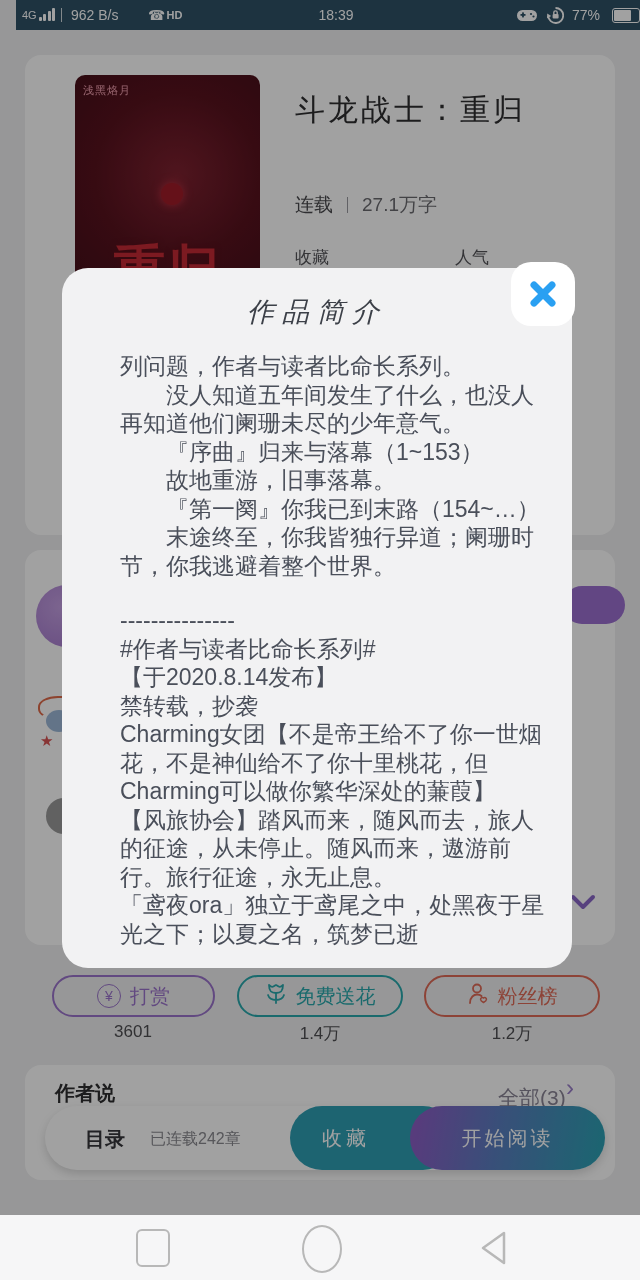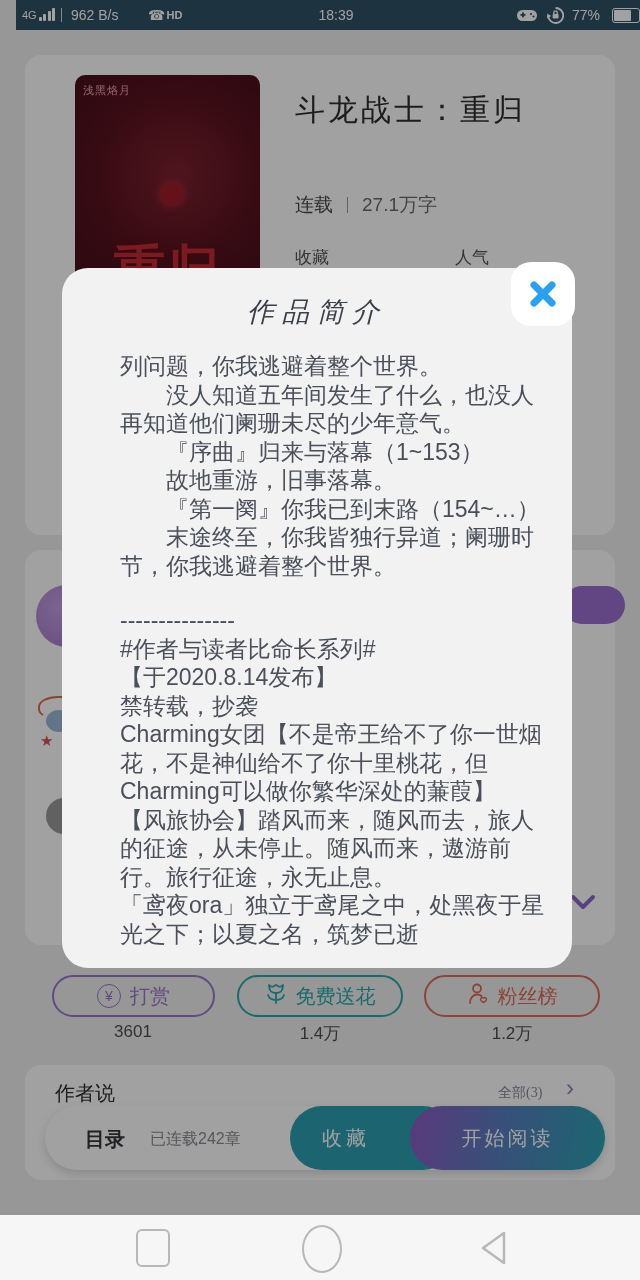--- a/index.html
+++ b/index.html
@@ -43,22 +43,22 @@
   .follow-pill{position:absolute;left:563px;top:586px;width:62px;height:38px;border-radius:19px;background:#9b6fd0;z-index:1;}
   .expand-chevron{position:absolute;left:570px;top:894px;z-index:1;}
 
   .action-pill{position:absolute;top:975px;height:42px;border-radius:22px;display:flex;align-items:center;justify-content:center;gap:9px;box-sizing:border-box;border:2px solid;background:transparent;font-size:20px;z-index:1;}
   .pill-reward{left:52px;width:163px;border-color:#9b74cc;color:#9b74cc;}
   .pill-flower{left:237px;width:166px;border-color:#2aa9ad;color:#2aa9ad;justify-content:center;}
   .pill-fans{left:424px;width:176px;border-color:#df6a57;color:#df6a57;}
   .yuan-circle{width:22px;height:22px;border:1.5px solid #9b74cc;border-radius:50%;display:flex;align-items:center;justify-content:center;font-size:14px;}
   .action-count{position:absolute;top:1022px;width:120px;text-align:center;font-size:17px;color:#4e4e52;z-index:1;}
 
-  .author-say{position:absolute;left:55px;top:1080px;font-size:20px;font-weight:normal;color:#2e2e30;z-index:1;}
-  .all-link{position:absolute;left:498px;top:1084px;font-size:14px;color:#8a8596;z-index:1;font-family:Liberation Serif, serif;}
+  .author-say{position:absolute;left:55px;top:1080px;font-size:20px;font-weight:bold;color:#2e2e30;z-index:1;}
+  .all-link{position:absolute;left:498px;top:1084px;font-size:21px;color:#8a8596;z-index:1;}
   .all-chevron{position:absolute;left:566px;top:1074px;font-size:24px;color:#9a7fc9;z-index:1;}
 
   .float-bar{position:absolute;left:45px;top:1106px;width:560px;height:64px;border-radius:32px;background:#fff;box-shadow:0 4px 10px rgba(0,0,0,0.15);z-index:1;}
   .catalog-label{position:absolute;left:40px;top:20px;font-size:20px;font-weight:bold;color:#37373b;}
   .chapters-label{position:absolute;left:105px;top:23px;font-size:16px;color:#8a8a90;}
   .collect-btn{position:absolute;left:245px;top:0;width:165px;height:64px;border-radius:32px;background:#2f9fb4;color:#fff;font-size:20px;display:flex;align-items:center;letter-spacing:4px;}
   .collect-btn span{margin-left:32px;}
   .read-btn{position:absolute;left:365px;top:0;width:195px;height:64px;border-radius:32px;color:#fff;font-size:20px;display:flex;align-items:center;justify-content:center;letter-spacing:3px;
     background:linear-gradient(100deg,#8a5fc5 5%,#5a7ec0 45%,#2f9fb4 95%);}
 
@@ -206,21 +206,21 @@
 
   <div class="modal">
     <div class="close-chip">
       <svg width="30" height="30" viewBox="0 0 30 30">
         <line x1="6" y1="6" x2="24" y2="24" stroke="#2aa0f2" stroke-width="7" stroke-linecap="round"></line>
         <line x1="24" y1="6" x2="6" y2="24" stroke="#2aa0f2" stroke-width="7" stroke-linecap="round"></line>
       </svg>
     </div>
     <div class="modal-title">作品简介</div>
     <div class="modal-body">
-        <p>列问题，你我逃避着整个世界。</p>
+        <p>列问题，作者与读者比命长系列。</p>
         <p class="indent">没人知道五年间发生了什么，也没人再知道他们阑珊未尽的少年意气。</p>
         <p class="indent">『序曲』归来与落幕（1~153）</p>
         <p class="indent">故地重游，旧事落幕。</p>
         <p class="indent">『第一阕』你我已到末路（154~…）</p>
         <p class="indent">末途终至，你我皆独行异道；阑珊时节，你我逃避着整个世界。</p>
         <p class="gap">---------------</p>
         <p>#作者与读者比命长系列#</p>
         <p>【于2020.8.14发布】</p>
         <p>禁转载，抄袭</p>
         <p>Charming女团【不是帝王给不了你一世烟花，不是神仙给不了你十里桃花，但Charming可以做你繁华深处的蒹葭】</p>

